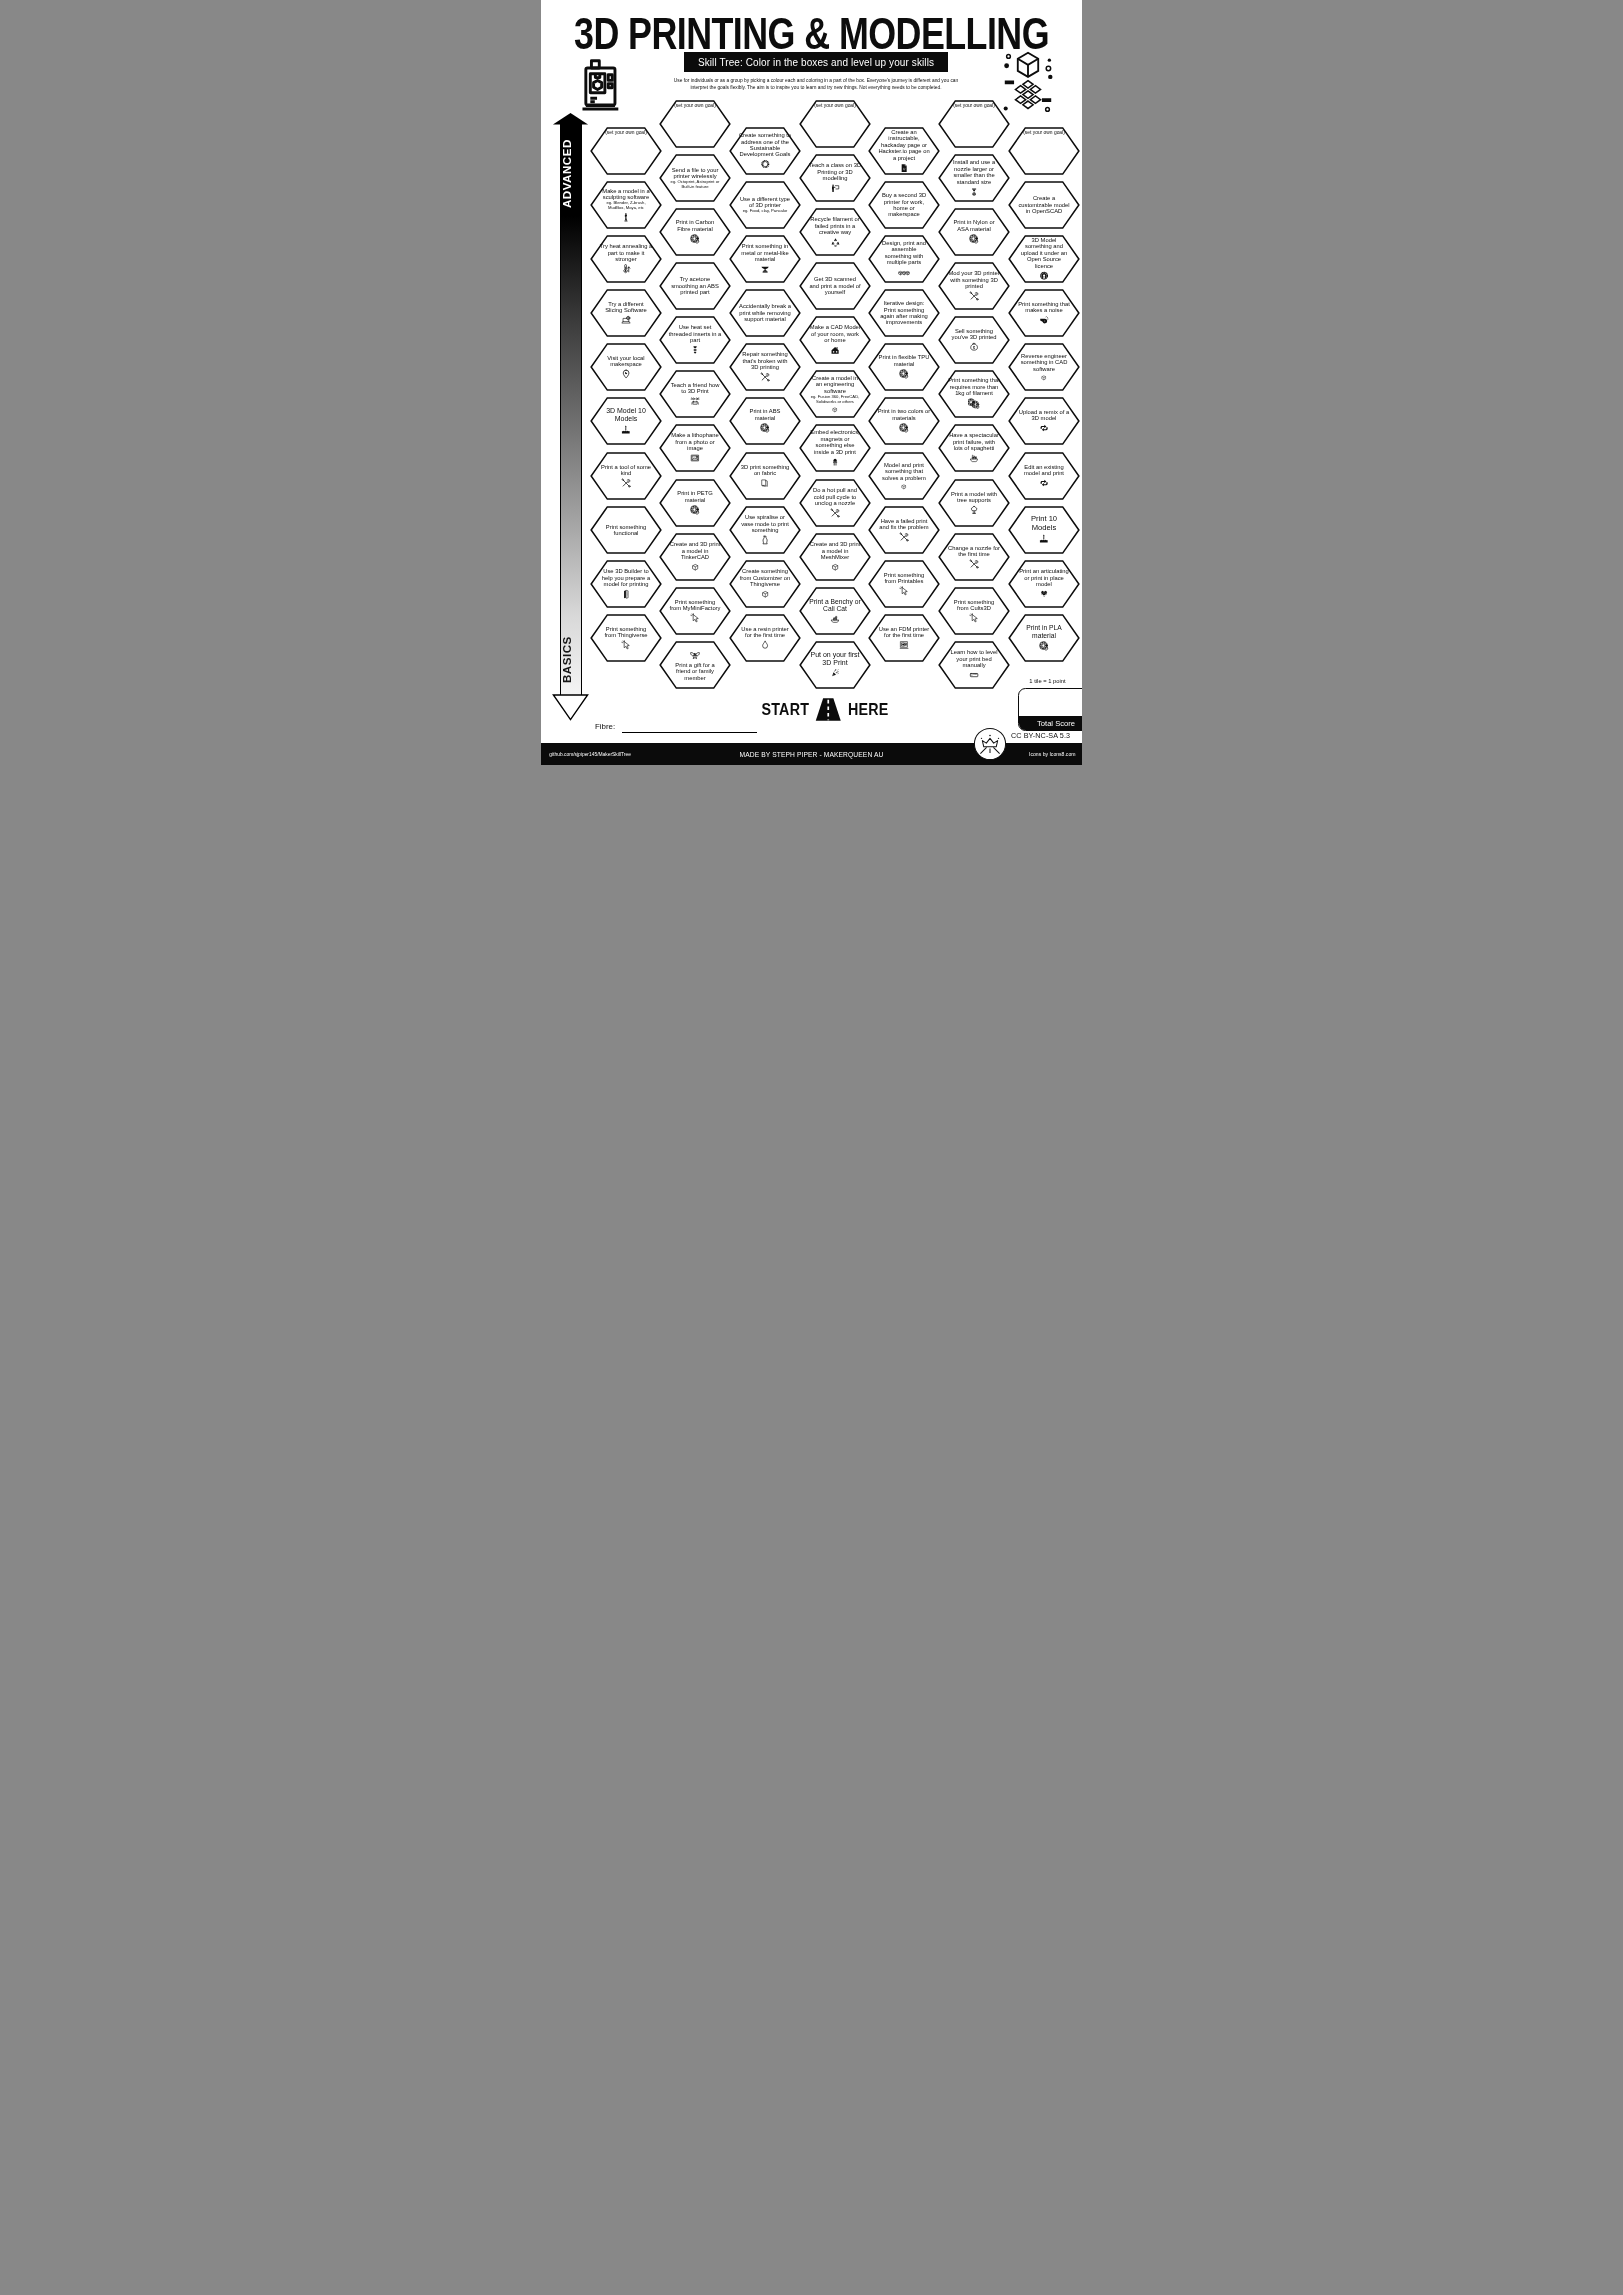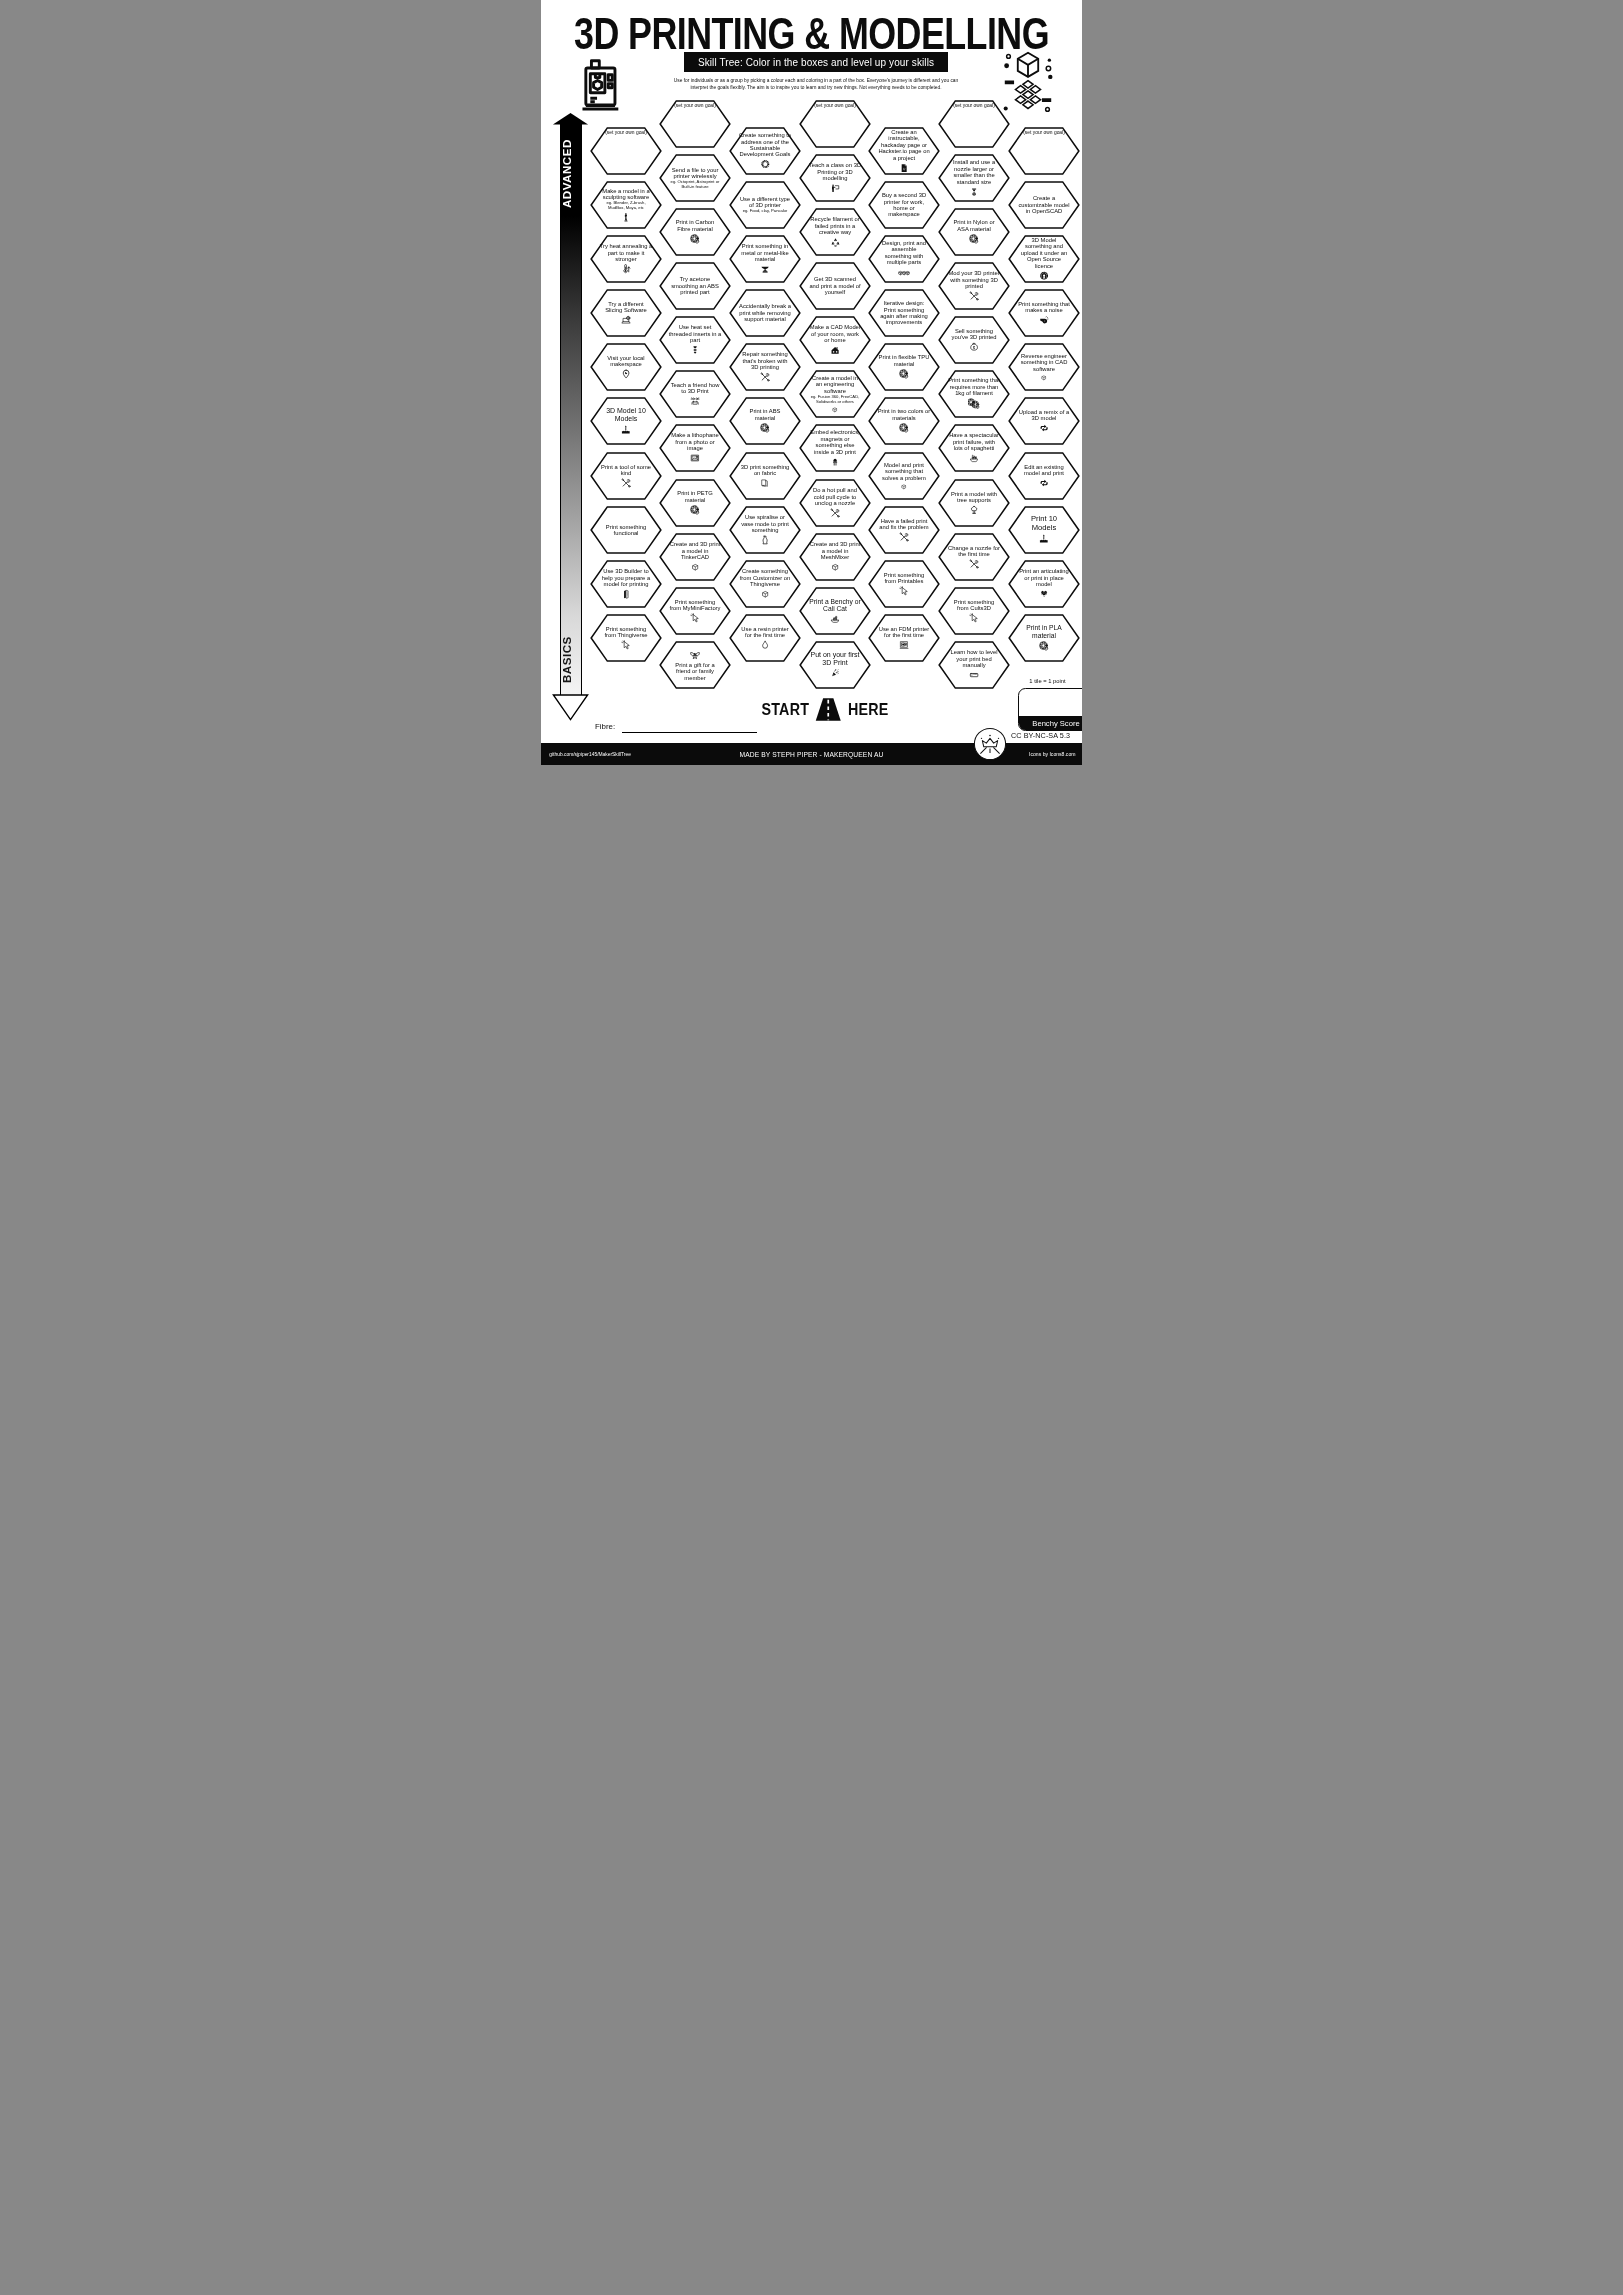--- a/index.html
+++ b/index.html
@@ -1212,21 +1212,21 @@
     <span class="start-word">HERE</span>
   </div>
 
   <div class="name-row">
     <span>Fibre:</span>
     <span class="name-line"></span>
   </div>
 
   <div class="score-note">1 tile = 1 point</div>
   <div class="score-box">
-    <div class="score-strip">Benchy Score</div>
+    <div class="score-strip">Total Score</div>
   </div>
 
   <div class="cc-badge">
     <svg width="34" height="34" viewBox="0 0 60 60">
       <circle cx="30" cy="30" r="27.5" fill="#fff" stroke="#111" stroke-width="1.8"></circle>
       <path d="M19 35l-2.5-11 7 4.5L30 20l6.5 8.5 7-4.5L41 35z" fill="none" stroke="#111" stroke-width="1.8" stroke-linejoin="round"></path>
       <path d="M13 47l11-11M36 36l11 11M30 38v8" stroke="#111" stroke-width="1.8"></path>
       <circle cx="30" cy="15" r="1.4" fill="#111"></circle>
         <circle cx="15" cy="20" r="1.2" fill="#111"></circle>
         <circle cx="45" cy="20" r="1.2" fill="#111"></circle>

